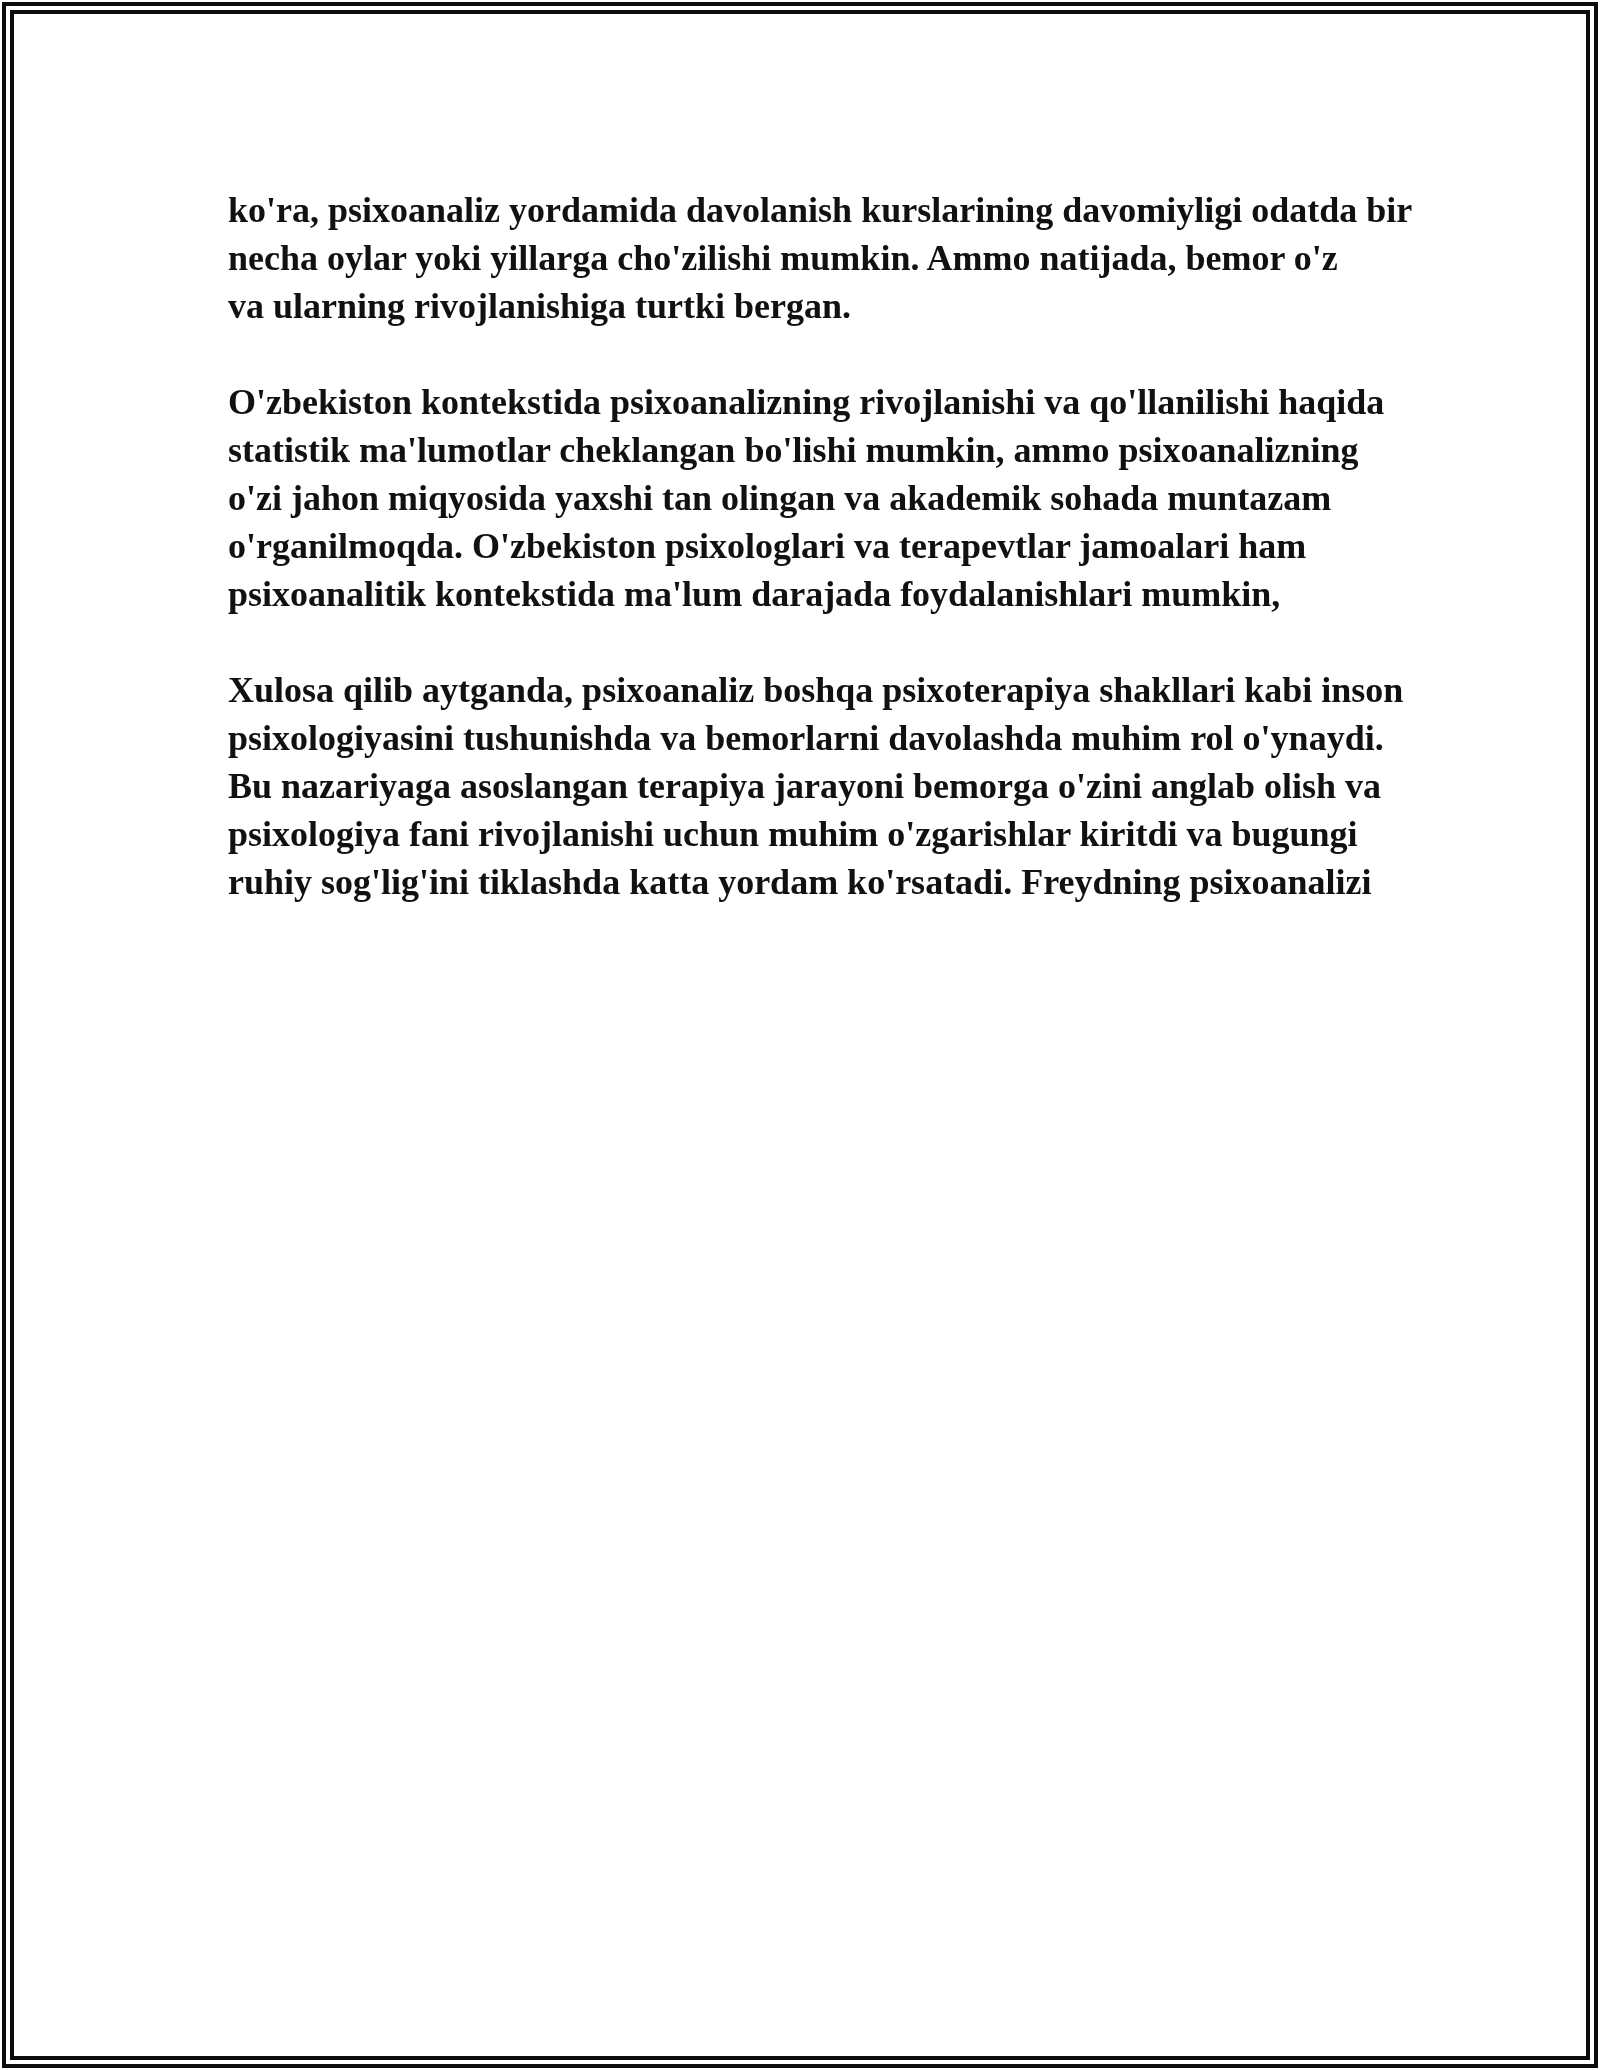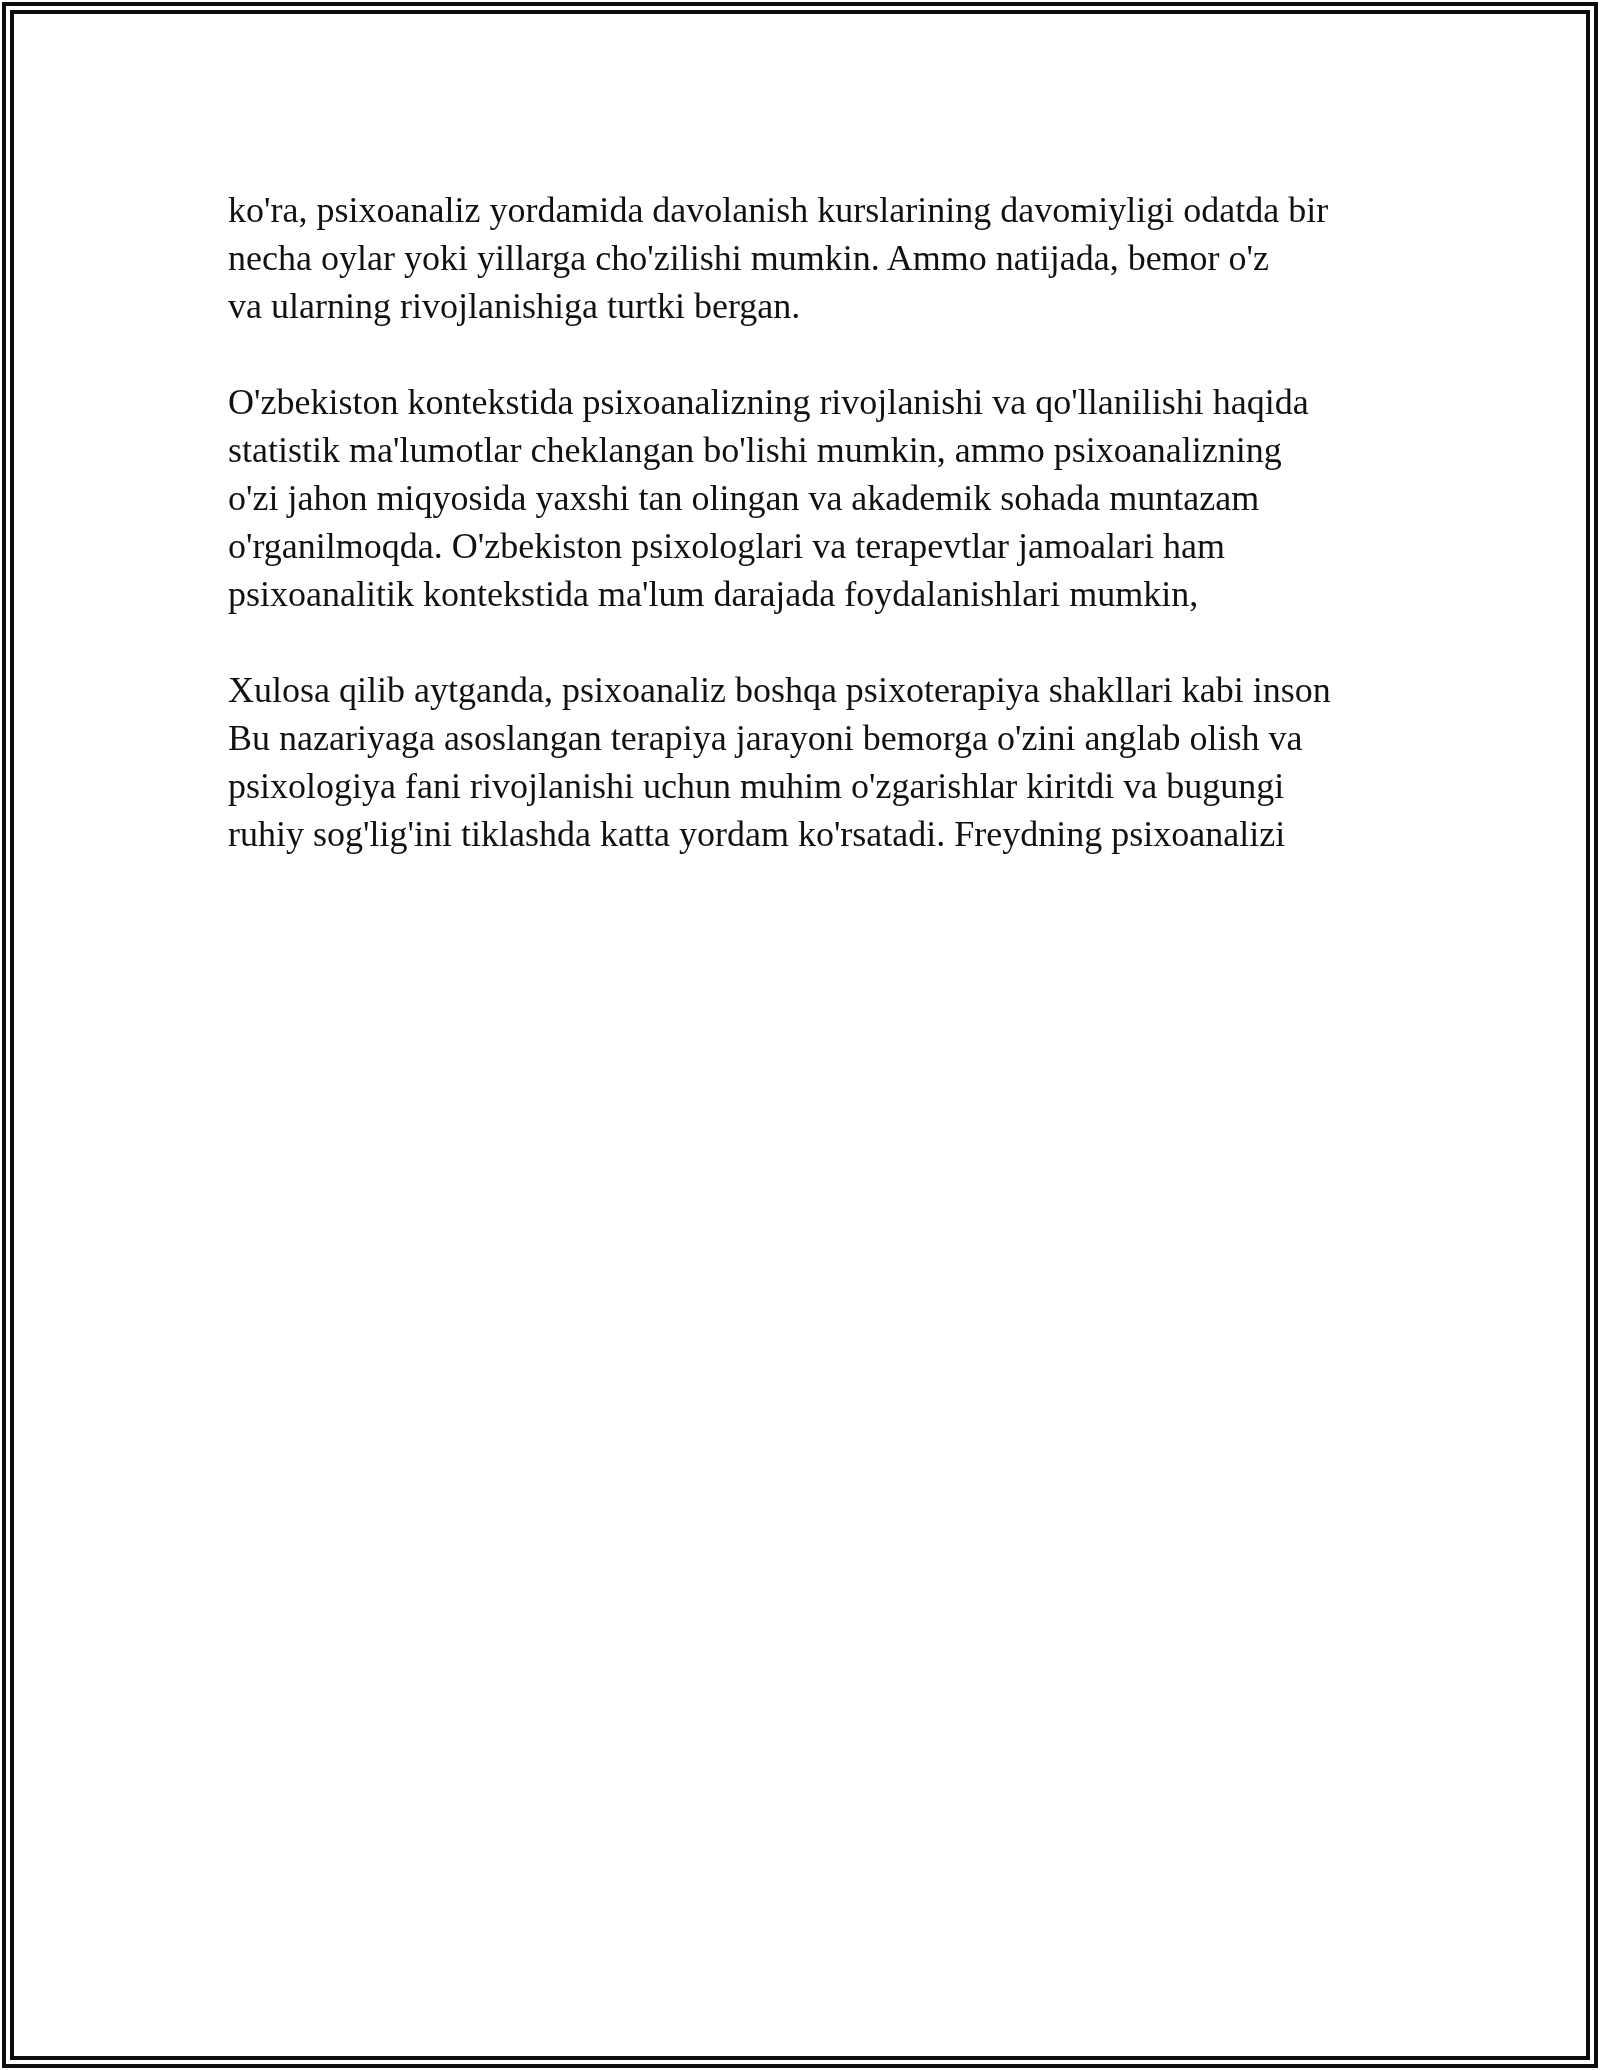--- a/index.html
+++ b/index.html
@@ -35,20 +35,21 @@
     font-size: 36px;
     line-height: 48px;
   }
   .para {
     margin: 0 0 48px 0;
     padding: 0;
   }
   .line {
     display: block;
     white-space: pre;
+    font-weight: bold;
   }
 </style>
 </head>
 <body>
 
 <div>
   <div class="frame-outer"></div>
   <div class="frame-inner"></div>
 
   <div class="text-block">
@@ -62,19 +63,20 @@
     <p class="para">
       <span class="line">O'zbekiston kontekstida psixoanalizning rivojlanishi va qo'llanilishi haqida</span>
       <span class="line">statistik ma'lumotlar cheklangan bo'lishi mumkin, ammo psixoanalizning</span>
       <span class="line">o'zi jahon miqyosida yaxshi tan olingan va akademik sohada muntazam</span>
       <span class="line">o'rganilmoqda. O'zbekiston psixologlari va terapevtlar jamoalari ham</span>
       <span class="line">psixoanalitik kontekstida ma'lum darajada foydalanishlari mumkin,</span>
     </p>
 
     <p class="para">
       <span class="line">Xulosa qilib aytganda, psixoanaliz boshqa psixoterapiya shakllari kabi inson</span>
+      <span class="line">psixologiyasini tushunishda va bemorlarni davolashda muhim rol o'ynaydi.</span>
       <span class="line">Bu nazariyaga asoslangan terapiya jarayoni bemorga o'zini anglab olish va</span>
       <span class="line">psixologiya fani rivojlanishi uchun muhim o'zgarishlar kiritdi va bugungi</span>
       <span class="line">ruhiy sog'lig'ini tiklashda katta yordam ko'rsatadi. Freydning psixoanalizi</span>
     </p>
 
   </div>
 </div>
 
 </body></html>

